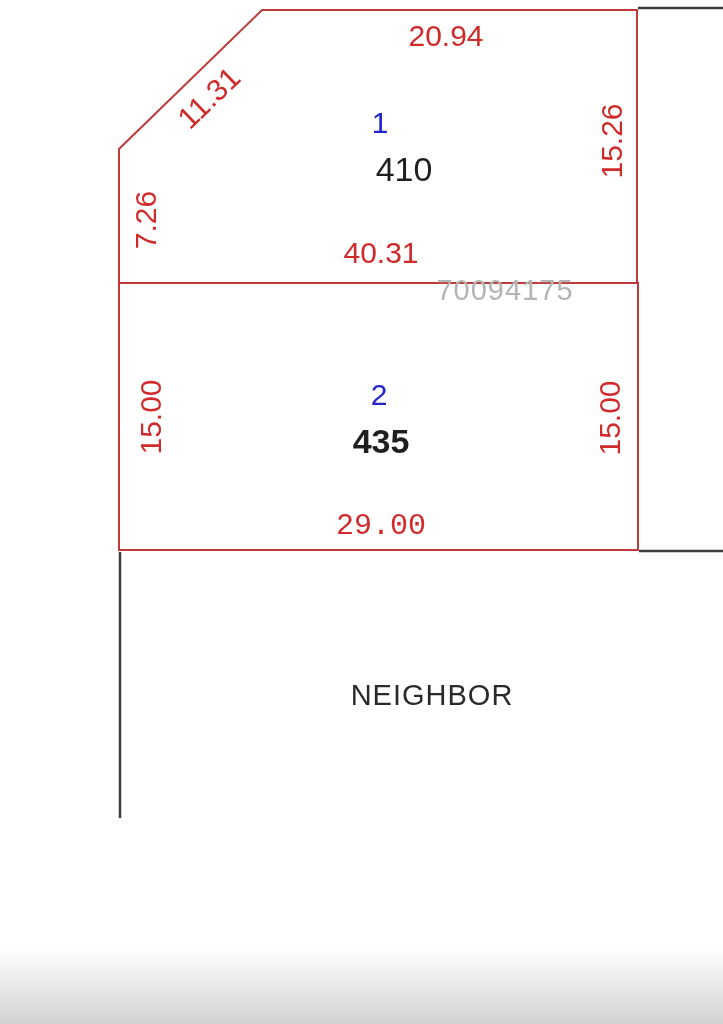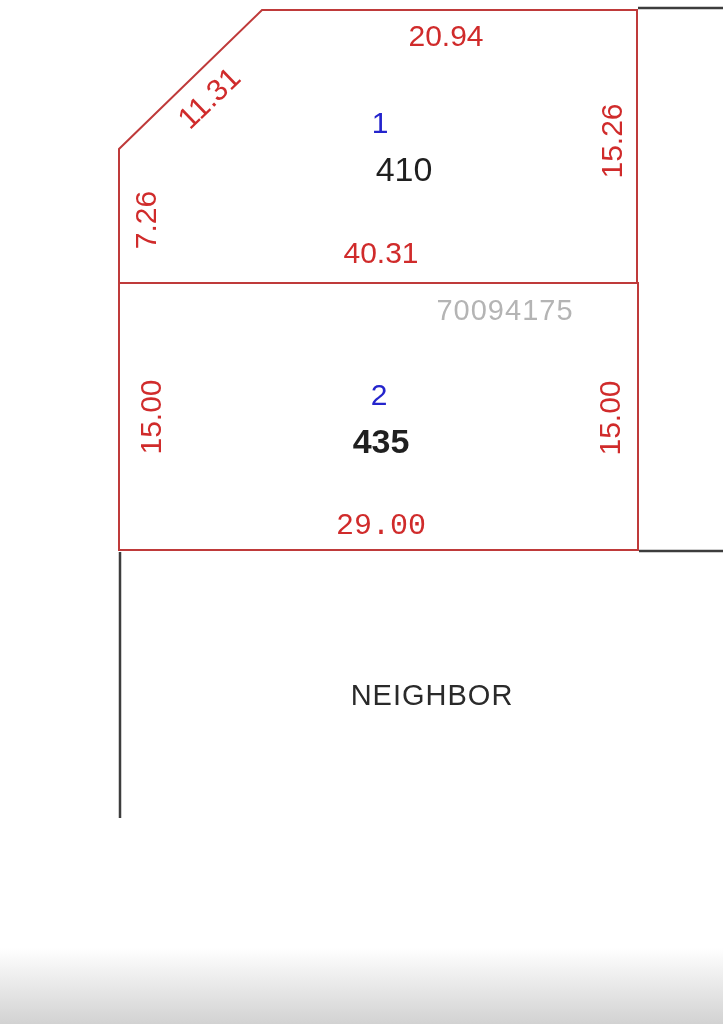--- a/index.html
+++ b/index.html
@@ -95,21 +95,21 @@
   </svg>
 
   <div class="label dim" style="left:446px; top:36px;">20.94</div>
   <div class="label dim rot45" style="left:209px; top:98px;">11.31</div>
   <div class="label dim rot90" style="left:612px; top:141px;">15.26</div>
   <div class="label dim rot90" style="left:146px; top:220px;">7.26</div>
   <div class="label dim" style="left:381px; top:253px;">40.31</div>
   <div class="label lot-number" style="left:380px; top:123px;">1</div>
   <div class="label lot-area" style="left:380px; top:169px;margin-left:24px;">410</div>
 
-  <div class="label parcel-id" style="left:505px; top:310px;text-align:right;">70094175</div>
+  <div class="label parcel-id" style="left:505px; top:290px;text-align:right;">70094175</div>
 
   <div class="label dim rot90" style="left:151px; top:417px;">15.00</div>
   <div class="label dim rot90" style="left:610px; top:418px;">15.00</div>
   <div class="label dim" style="left:381px; top:526px;font-family:Liberation Mono, monospace;">29.00</div>
   <div class="label lot-number" style="left:379px; top:395px;">2</div>
   <div class="label lot-area" style="left:381px; top:441px;font-weight:bold;">435</div>
 
   <div class="label neighbor" style="left:432px; top:695px;">NEIGHBOR</div>
 
   <div class="bottom-fade"></div>

